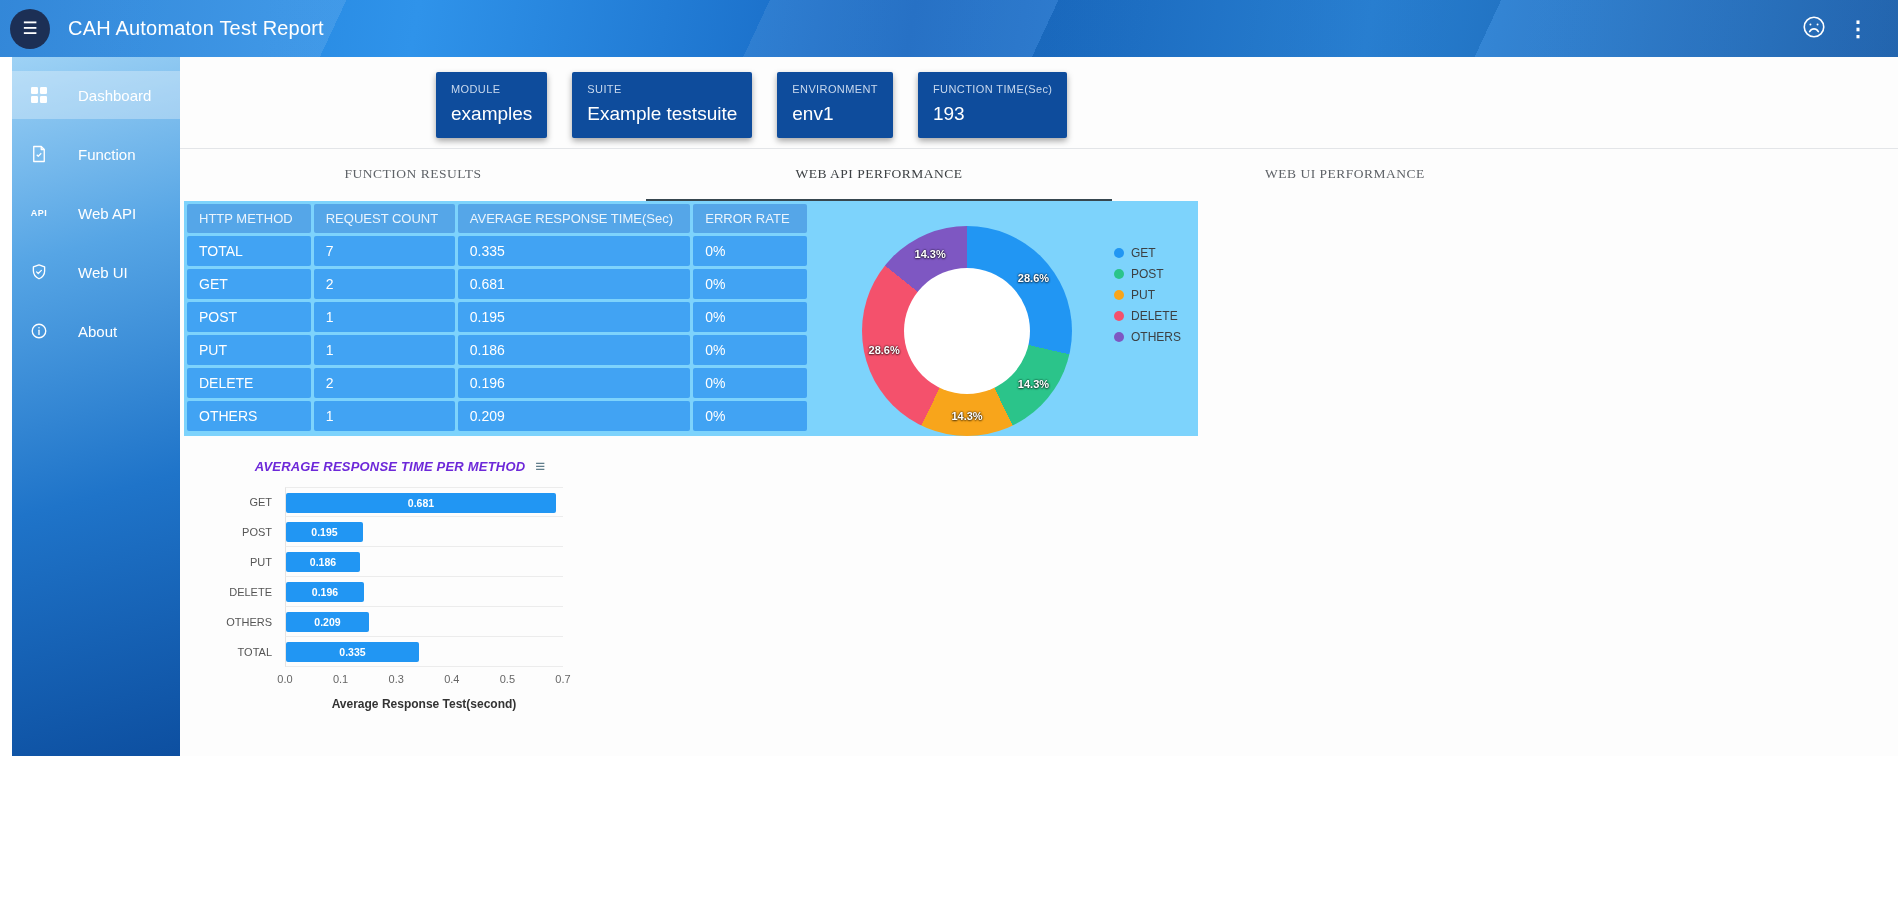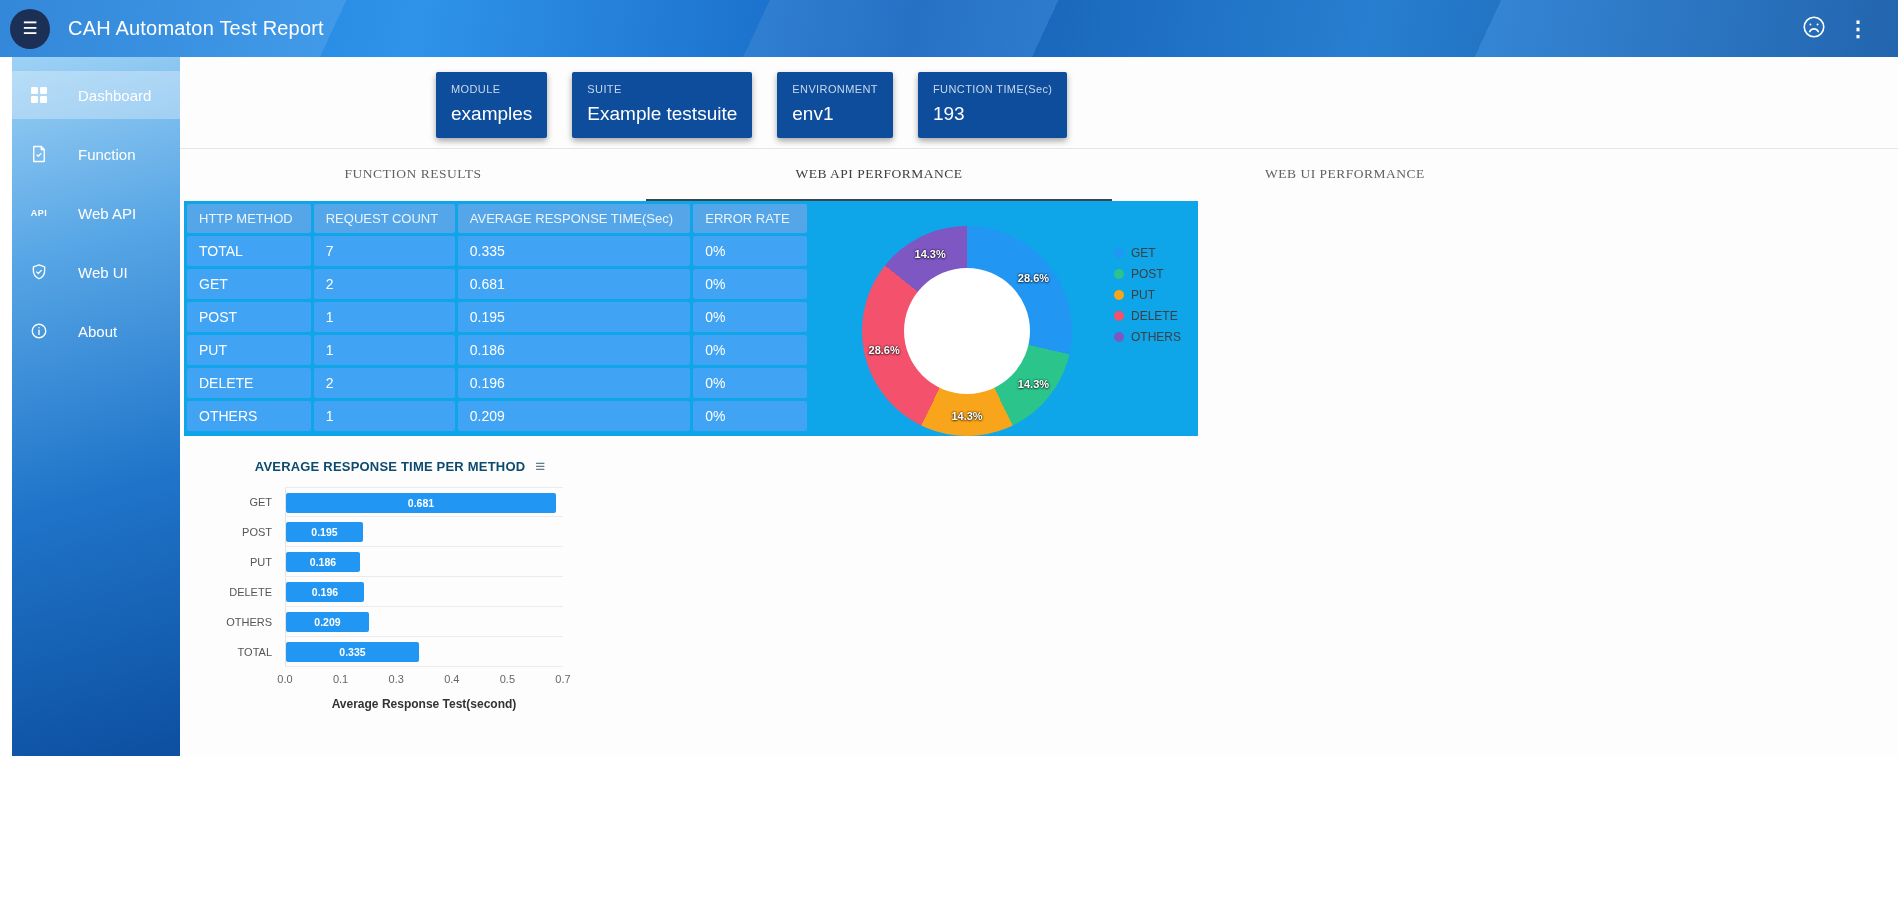--- a/index.html
+++ b/index.html
@@ -40,41 +40,41 @@
   .card-label{ font-size:11px; color:#c9d9ee; letter-spacing:.4px; }
   .card-value{ font-size:19px; margin-top:8px; }
 
   
   .tabs-row{ width:1398px; height:52px; display:flex; }
   .tab{ flex:1; text-align:center; line-height:50px; font-size:13.5px; letter-spacing:.5px;
     color:#5f6368; cursor:pointer; text-transform:uppercase; border-bottom:2px solid transparent;font-family:Liberation Serif, serif; }
   .tab.active{ border-bottom:2px solid #37474f; color:#3c4043; }
 
   
-  .charts-panel{ display:flex; align-items:flex-start; background:#0ea5e9; width:1014px; margin-left:4px; }
+  .charts-panel{ display:flex; align-items:flex-start; background:#7dd3fc; width:1014px; margin-left:4px; }
   .api-table{ border-collapse:separate; border-spacing:3px; width:626px; }
   .api-table th, .api-table td{ text-align:left; padding:7px 12px; color:#fff; border-radius:2px; }
   .api-table th{ background:#55a6e8; font-size:13px; font-weight:normal; color:#eaf4fd; }
   .api-table td{ background:#41a3f3; font-size:14px; }
   .col-method{ width:126px; } .col-count{ width:144px; } .col-avg{ width:240px; } .col-err{ width:116px; }
 
   .donut-block{ display:flex; margin-left:52px; padding-top:25px; }
   .donut{ width:210px; height:210px; border-radius:50%; position:relative; }
   .donut-hole{ position:absolute; left:42px; top:42px; width:126px; height:126px; border-radius:50%; background:#fff; }
   .slice-label{ position:absolute; transform:translate(-50%,-50%); color:#fff; font-size:11px; font-weight:bold;
     text-shadow:0 0 2px rgba(0,0,0,.6),0 0 2px rgba(0,0,0,.6),0 1px 2px rgba(0,0,0,.45); }
   .legend{ list-style:none; margin-left:42px; padding-top:16px; }
   .legend li{ display:flex; align-items:center; height:21px; cursor:pointer; }
   .legend-dot{ width:10px; height:10px; border-radius:50%; margin-right:7px; }
   .legend-label{ font-size:12px; color:#3c4043; }
 
   
   .bar-chart{ margin:22px 0 0 45px; width:350px; }
   .bar-chart-header{ display:flex; align-items:center; justify-content:center; gap:10px; margin-bottom:12px; }
-  .bar-chart-title{ font-size:13px; font-weight:bold; color:#0c4a6e; letter-spacing:.2px; }
+  .bar-chart-title{ font-size:13px; font-weight:bold; color:#6d28d9; letter-spacing:.2px;font-style:italic; }
   .chart-menu{ color:#607d8b; font-size:17px; line-height:1; cursor:pointer; }
   .bar-row{ display:flex; align-items:stretch; height:30px; }
   .bar-cat{ width:60px; text-align:right; padding-right:13px; font-size:11px; color:#555; line-height:30px; }
   .bar-track{ position:relative; width:278px; border-bottom:1px solid #ececec; border-left:1px solid #e4e4e4; }
   .bar-row:first-child .bar-track{ border-top:1px solid #ececec; }
   .bar-fill{ position:absolute; left:0; top:5px; height:20px; background:#2196f3; border-radius:2px;
     color:#fff; font-size:10.5px; font-weight:bold; text-align:center; line-height:20px; }
   .bar-axis{ position:relative; margin-left:60px; width:278px; height:16px; margin-top:6px; }
   .bar-axis span{ position:absolute; transform:translateX(-50%); font-size:11px; color:#666; }
   .bar-xlabel{ margin-left:60px; width:278px; text-align:center; font-size:12px; font-weight:bold;

